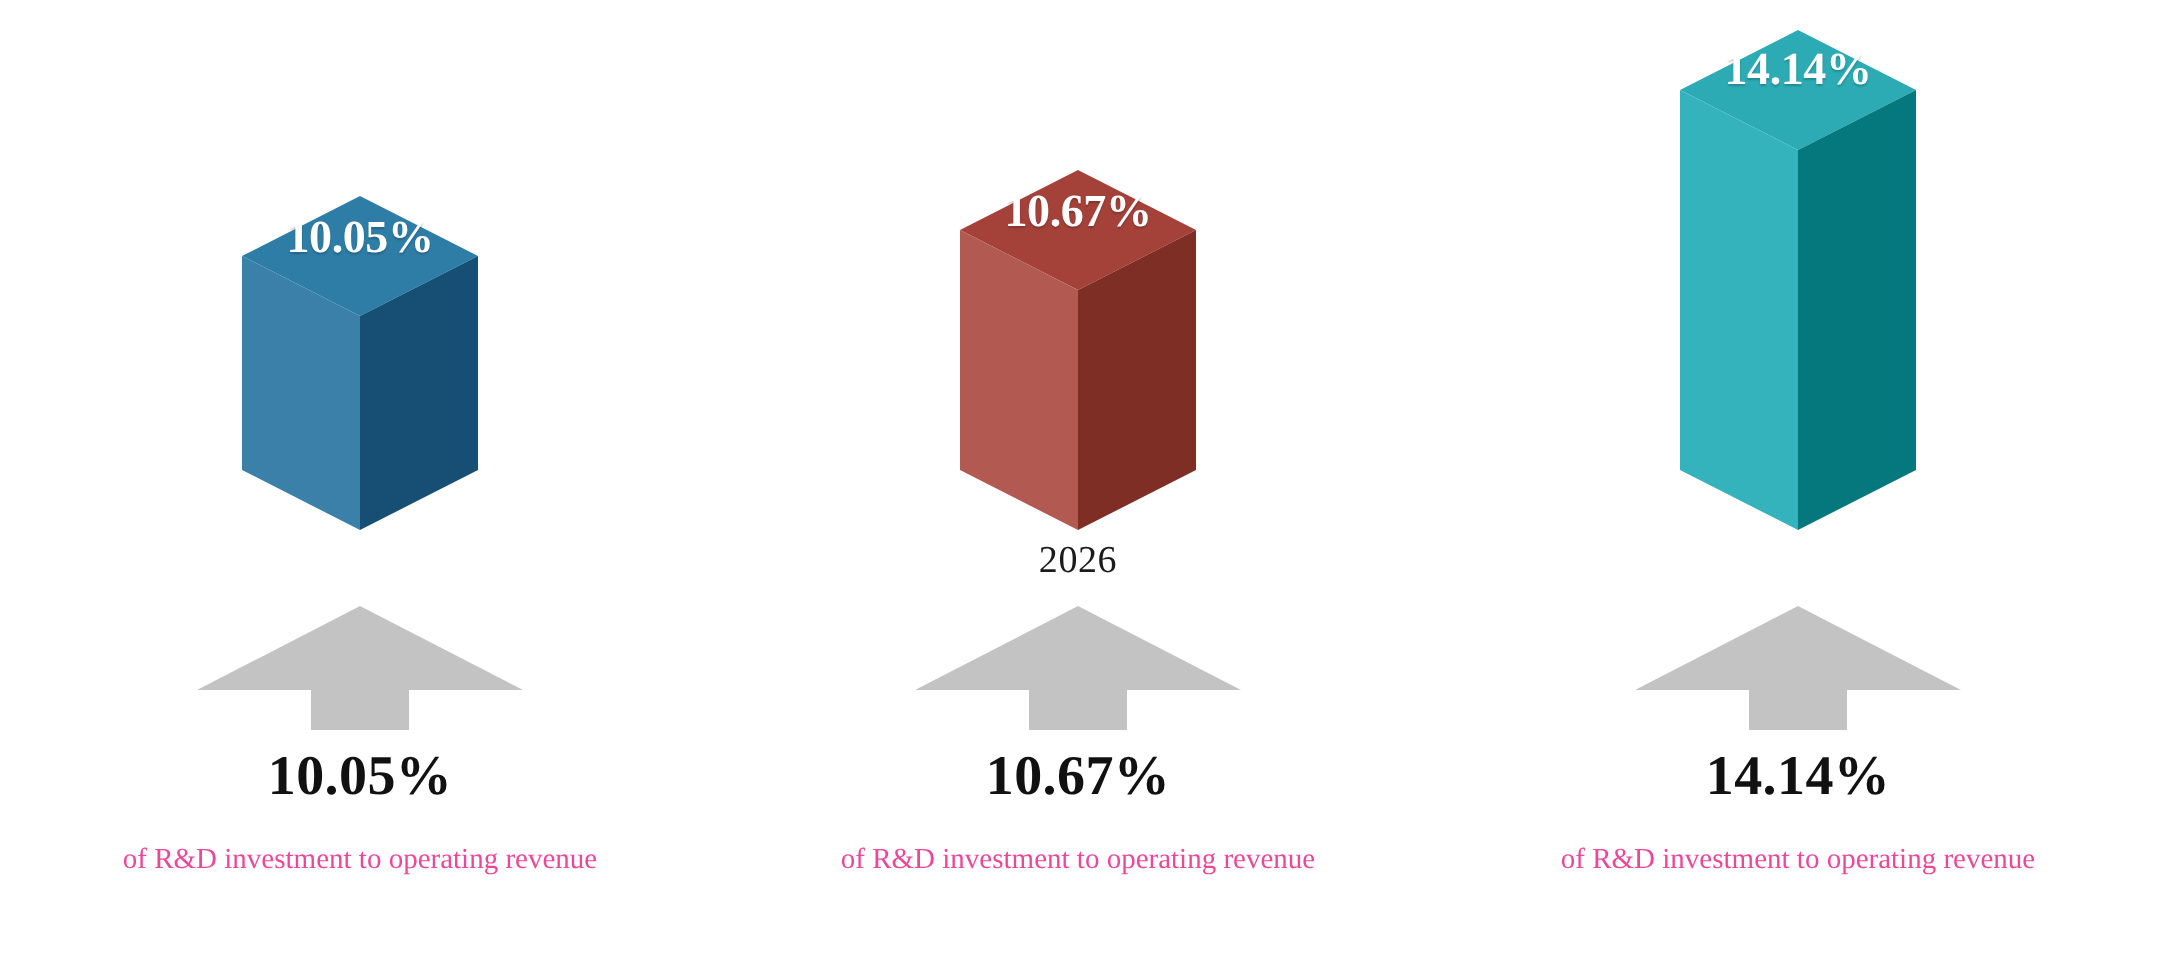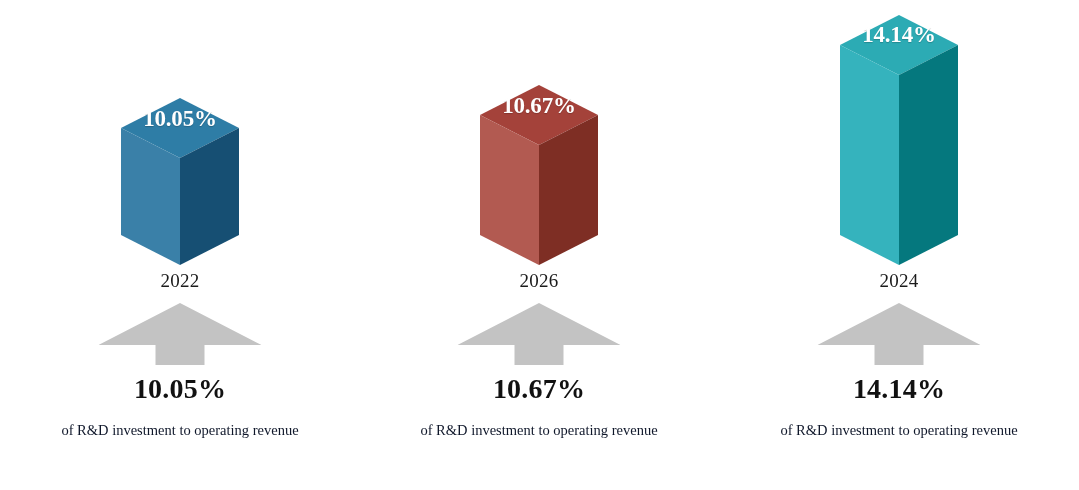--- a/index.html
+++ b/index.html
@@ -98,21 +98,21 @@
   }
   .caption {
     position: absolute;
     left: 50%;
     transform: translateX(-50%);
     top: 421px;
     width: 260px;
     text-align: center;
     font-size: 14.5px;
     line-height: 1.35;
-    color: #0f172a;
+    color: #ec4899;
   }
 </style>
 </head>
 <body>
 
 <div id="infographic">
 
   <div class="col col-0">
 
     <div class="bar-wrap">
@@ -120,21 +120,20 @@
 
         <polygon points="63,0 122,30 63,60 4,30" fill="#2e7da6"></polygon>
 
         <polygon points="4,30 63,60 63,167 4,137" fill="#3a80a8"></polygon>
 
         <polygon points="122,30 122,137 63,167 63,60" fill="#164f73"></polygon>
       </svg>
       <div class="bar-value" style="top:106px;">10.05%</div>
     </div>
 
-    <div class="year">2022</div>
 
     <svg class="arrow" width="163" height="62" viewBox="0 0 163 62">
       <polygon points="81.5,0 163,42 106,42 106,62 57,62 57,42 0,42" fill="#c3c3c3"></polygon>
     </svg>
 
     <div class="pct">10.05%</div>
 
     <div class="caption">of R&amp;D investment to operating revenue</div>
   </div>
 
@@ -164,21 +163,20 @@
 
     <div class="bar-wrap">
       <svg class="bar-svg" width="126" height="255" viewBox="0 0 126 255">
         <polygon points="63,0 122,30 63,60 4,30" fill="#2cabb4"></polygon>
         <polygon points="4,30 63,60 63,250 4,220" fill="#35b3bd"></polygon>
         <polygon points="122,30 122,220 63,250 63,60" fill="#05787e"></polygon>
       </svg>
       <div class="bar-value" style="top:22px;">14.14%</div>
     </div>
 
-    <div class="year">2024</div>
 
     <svg class="arrow" width="163" height="62" viewBox="0 0 163 62">
       <polygon points="81.5,0 163,42 106,42 106,62 57,62 57,42 0,42" fill="#c3c3c3"></polygon>
     </svg>
 
     <div class="pct">14.14%</div>
 
     <div class="caption">of R&amp;D investment to operating revenue</div>
   </div>
 

